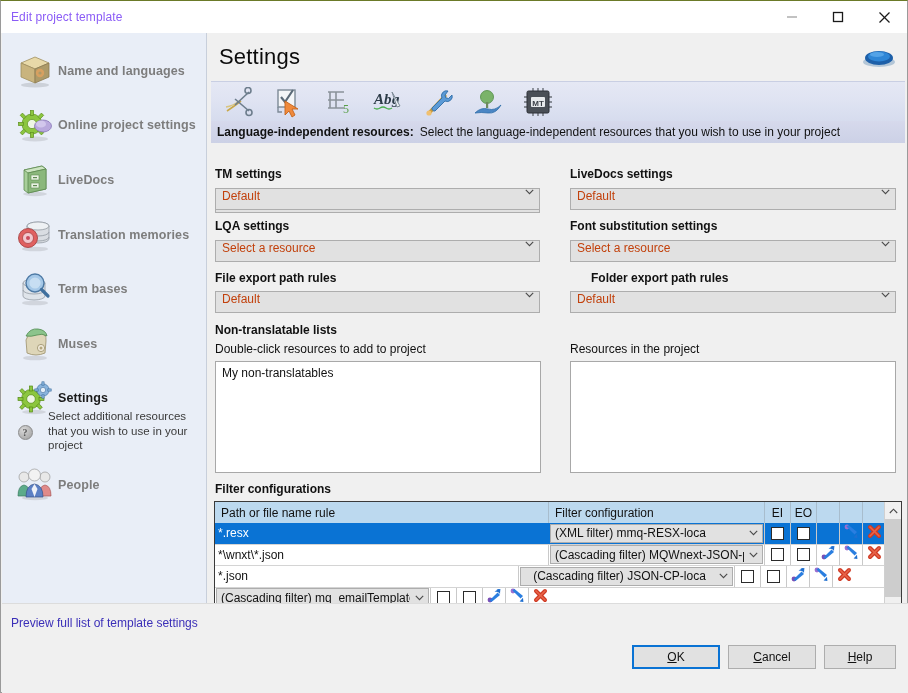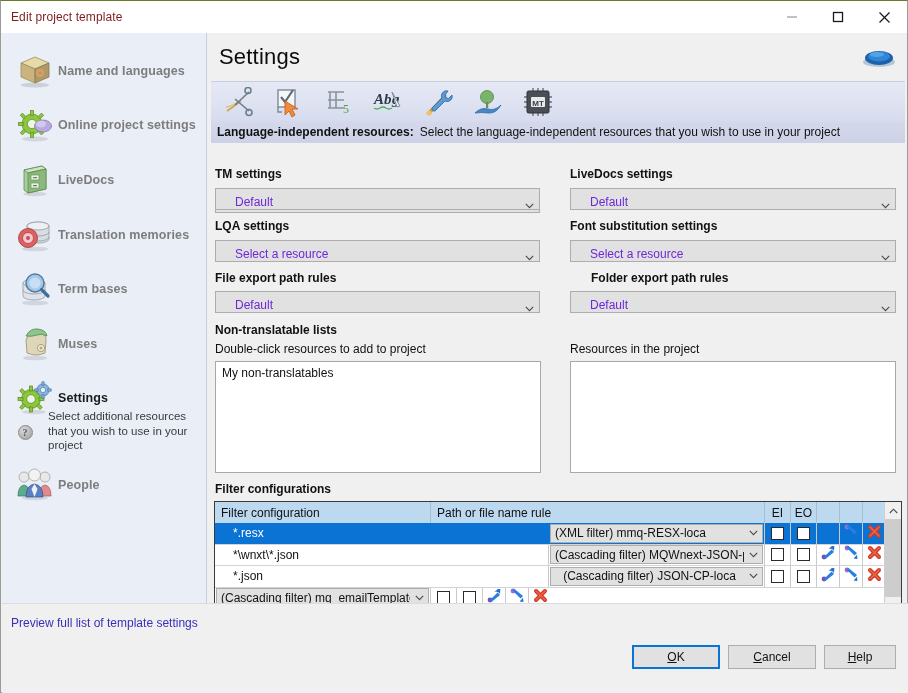--- a/index.html
+++ b/index.html
@@ -19,21 +19,21 @@
     border-top: 1px solid #6b7a28;
   }
 
   
   #titlebar {
     position: absolute; left: 0; top: 0; width: 906px; height: 32px;
     background: #ffffff;
     display: flex; align-items: center;
   }
   #title-text {
-    font-size: 12px; color: #7f1d1d; padding-left: 10px; letter-spacing: .1px;
+    font-size: 12px; color: #8b5cf6; padding-left: 10px; letter-spacing: .1px;
   }
   .win-btns { margin-left: auto; display: flex; height: 32px; }
   .win-btn {
     width: 46px; height: 32px; display: flex; align-items: center; justify-content: center;
     background: #ffffff;
   }
   .win-btn svg { display: block; }
 
   
   #sidebar {
@@ -111,23 +111,23 @@
   .fld-label {
     position: absolute; font-size: 12px; font-weight: bold; color: #111;
   }
   .fld-sublabel {
     position: absolute; font-size: 12px; color: #111;
   }
   .combo {
     position: absolute; height: 22px;
     background: #e1e1e1;
     border: 1px solid #adadad;
-    display: flex; align-items: flex-end;
-    font-size: 12px; color: #6d28d9;
-    padding-left: 19px;
+    display: flex; align-items: flex-start;
+    font-size: 12px; color: #c2410c;
+    padding-left: 6px;
   }
   .combo .cv { flex: 1; overflow: hidden; white-space: nowrap; }
   .combo .arrow {
     width: 20px; display: flex; align-items: center; justify-content: center;
     color: #4a4a4a;
   }
   .chev { width: 9px; height: 6px; }
 
   .listbox {
     position: absolute;
@@ -153,21 +153,21 @@
   .hc {
     font-size: 12px; color: #111; display: flex; align-items: center;
     padding-left: 6px; border-right: 1px solid #a8bdcd; height: 21px;
     background: #bcd9ef;
   }
   .hc.center { justify-content: center; padding-left: 0; }
   .grow { display: flex; height: 21.5px; border-bottom: 1px solid #d4d4d4; background:#fff; }
   .grow.sel { background: #0a73d4; }
   .c-path {
     font-size: 12px; color: #111; display: flex; align-items: center;
-    padding-left: 18px; border-right: 1px solid #c9c9c9; overflow: hidden; white-space: nowrap;
+    padding-left: 3px; border-right: 1px solid #c9c9c9; overflow: hidden; white-space: nowrap;
   }
   .grow.sel .c-path { color: #fff; border-right: 1px solid #0a73d4; }
   .c-filter {
     border-right: 1px solid #c9c9c9;
     display: flex; align-items: center;
     padding: 1px;
   }
   .mini-combo {
     flex: 1; height: 19px; background: #e1e1e1; border: 1px solid #adadad;
     display: flex; align-items: center; font-size: 12px; color: #111; padding-left: 4px;
@@ -554,22 +554,22 @@
       </span>
     </div>
 
     <div class="fld-sublabel" style="left:362px; top:309px;">Resources in the project</div>
     <div class="listbox" style="left:362px; top:328px; width:326px; height:112px;"></div>
 
     <div class="fld-label" style="left:7px; top:449px;">Filter configurations</div>
 
     <div id="grid">
       <div id="grid-head">
+        <div class="hc" style="width:334px">Path or file name rule</div>
         <div class="hc" style="width:216px">Filter configuration</div>
-        <div class="hc" style="width:334px">Path or file name rule</div>
         <div class="hc center" style="width:26px">EI</div>
         <div class="hc center" style="width:26px">EO</div>
         <div class="hc center" style="width:23px"></div>
         <div class="hc center" style="width:23px"></div>
         <div class="hc center" style="width:23px; border-right:none"></div>
       </div>
 
       <div id="rows-host">
           <div class="grow sel">
             <div class="c-path" style="width: 334px;">*.resx</div>
@@ -650,21 +650,21 @@
                     <line x1="12" y1="3" x2="3" y2="12"></line>
                   </g>
                   <g stroke="#e8654a" stroke-width="1.6" stroke-linecap="round">
                     <line x1="3" y1="3" x2="12" y2="12"></line>
                     <line x1="12" y1="3" x2="3" y2="12"></line>
                   </g>
                 </svg></span>
             </div>
           </div>
           <div class="grow">
-            <div class="c-path" style="width: 334px;">*.json</div>
+            <div class="c-path" style="width: 304px;">*.json</div>
             <div class="c-filter" style="width: 216px; text-align: center;">
               <div class="mini-combo">
                 <span class="mcv">(Cascading filter) JSON-CP-loca</span>
                 <span class="marrow">
                   <svg width="9" height="6" viewBox="0 0 9 6">
                     <path d="M0.8 0.8 L4.5 4.6 L8.2 0.8" fill="none" stroke="#4a4a4a" stroke-width="1.1"></path>
                   </svg>
                 </span>
               </div>
             </div>

